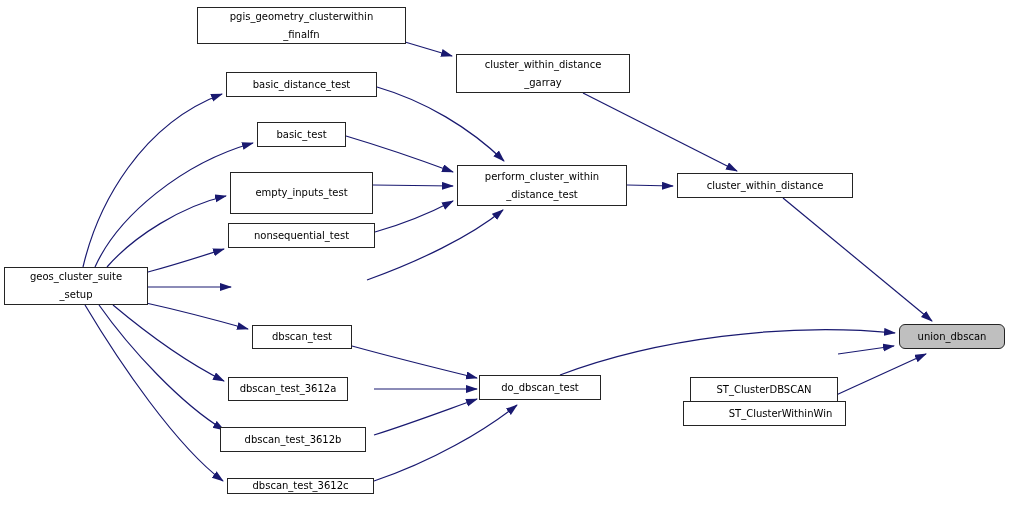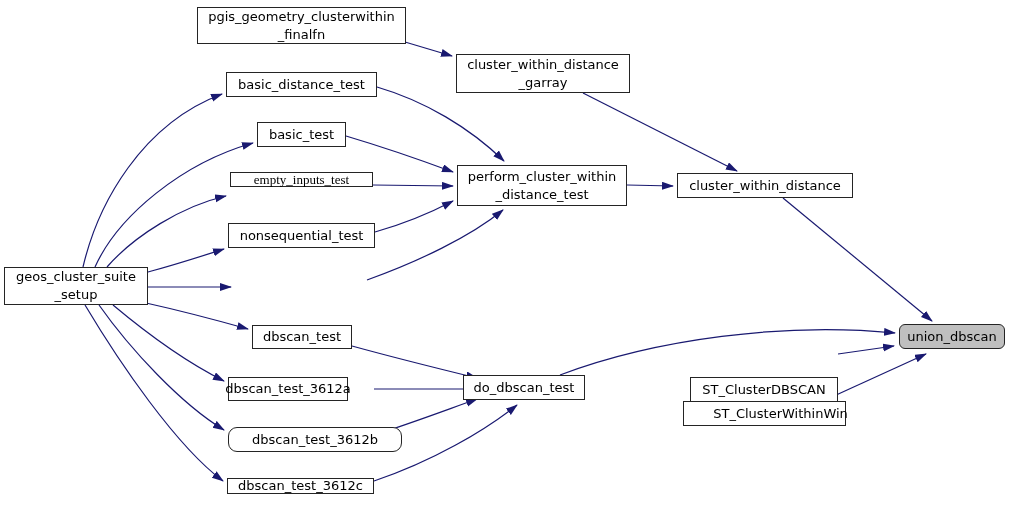--- a/index.html
+++ b/index.html
@@ -25,21 +25,21 @@
   .node {
     position: absolute;
     box-sizing: border-box;
     background: #ffffff;
     border: 1.5px solid #242424;
     color: #000000;
     display: flex;
     align-items: center;
     justify-content: center;
     text-align: center;
-    font-size: 13px;
+    font-size: 10px;
     line-height: 18px;
     white-space: pre-line;
     cursor: pointer;
     z-index: 2;
   }
   .node.focus {
     background: #bfbfbf;
     cursor: default;
   }
   .edge {
@@ -89,42 +89,42 @@
   <div class="node" style="left:197px; top:7px; width:209px; height:37px;">pgis_geometry_clusterwithin
 _finalfn</div>
 
   <div class="node" style="left:456px; top:54px; width:174px; height:39px;">cluster_within_distance
 _garray</div>
 
   <div class="node" style="left:257px; top:122px; width:89px; height:25px;">basic_test</div>
 
   <div class="node" style="left:226px; top:72px; width:151px; height:25px;">basic_distance_test</div>
 
-  <div class="node" style="left:230px; top:172px; width:143px; height:15px;font-family:Liberation Serif, serif;">empty_inputs_test</div>
+  <div class="node" style="left:230px; top:172px; width:143px; height:42px;">empty_inputs_test</div>
 
   <div class="node" style="left:228px; top:223px; width:147px; height:25px;">nonsequential_test</div>
 
   <div class="node" style="left:4px; top:267px; width:144px; height:38px;">geos_cluster_suite
 _setup</div>
 
 
   <div class="node" style="left:457px; top:165px; width:170px; height:41px;">perform_cluster_within
 _distance_test</div>
 
   <div class="node" style="left:677px; top:173px; width:176px; height:25px;">cluster_within_distance</div>
 
   <div class="node" style="left:252px; top:325px; width:100px; height:24px;">dbscan_test</div>
 
   <div class="node" style="left:228px; top:377px; width:120px; height:24px;">dbscan_test_3612a</div>
 
-  <div class="node" style="left:228px; top:427px; width:174px; height:25px;border-radius:9px;">dbscan_test_3612b</div>
+  <div class="node" style="left:220px; top:427px; width:146px; height:25px;">dbscan_test_3612b</div>
 
   <div class="node" style="left:227px; top:478px; width:147px; height:16px;">dbscan_test_3612c</div>
 
-  <div class="node" style="left:463px; top:375px; width:122px; height:25px;">do_dbscan_test</div>
+  <div class="node" style="left:479px; top:375px; width:122px; height:25px;">do_dbscan_test</div>
 
   <div class="node" style="left:690px; top:335px; width:148px; height:26px;margin-top:42px;">ST_ClusterDBSCAN</div>
 
   <div class="node" style="left:683px; top:401px; width:163px; height:25px;padding-left:32px;">ST_ClusterWithinWin</div>
 
   <div class="node focus" style="left:899px; top:324px; width:106px; height:25px;border-radius:6px;">union_dbscan</div>
 
 </div>
 
 </body></html>

